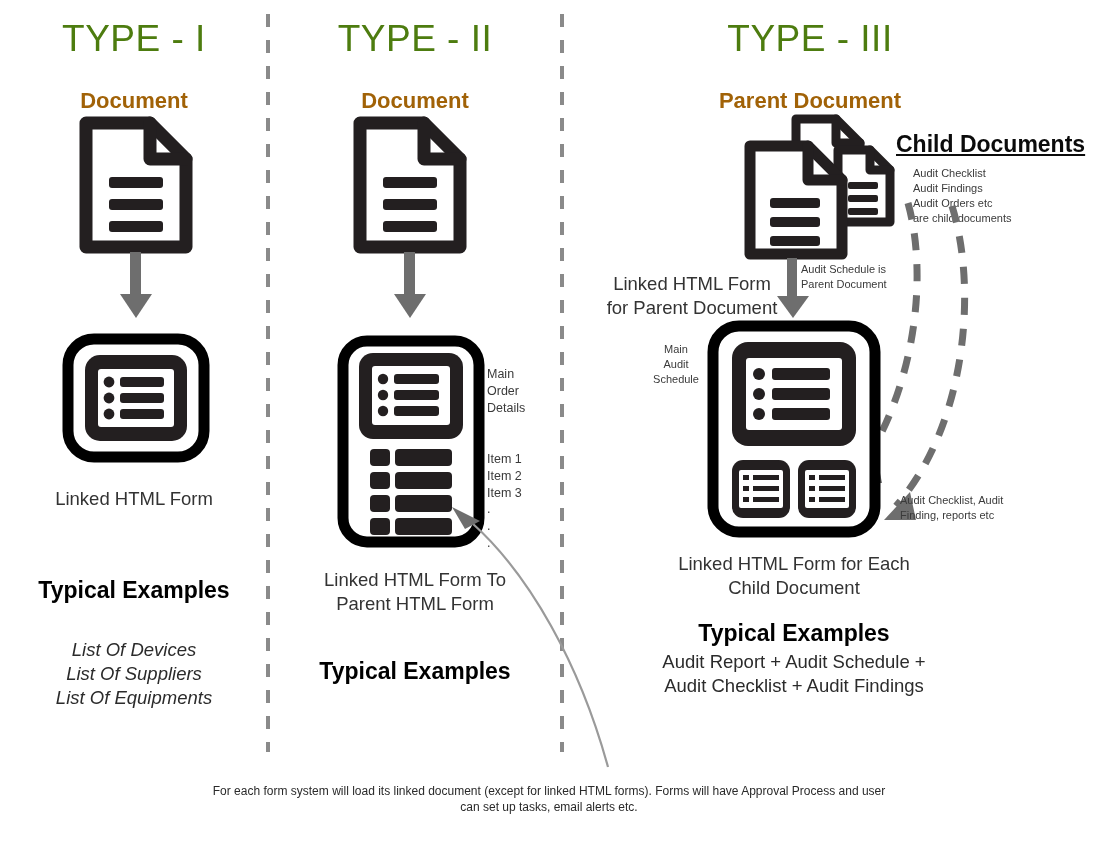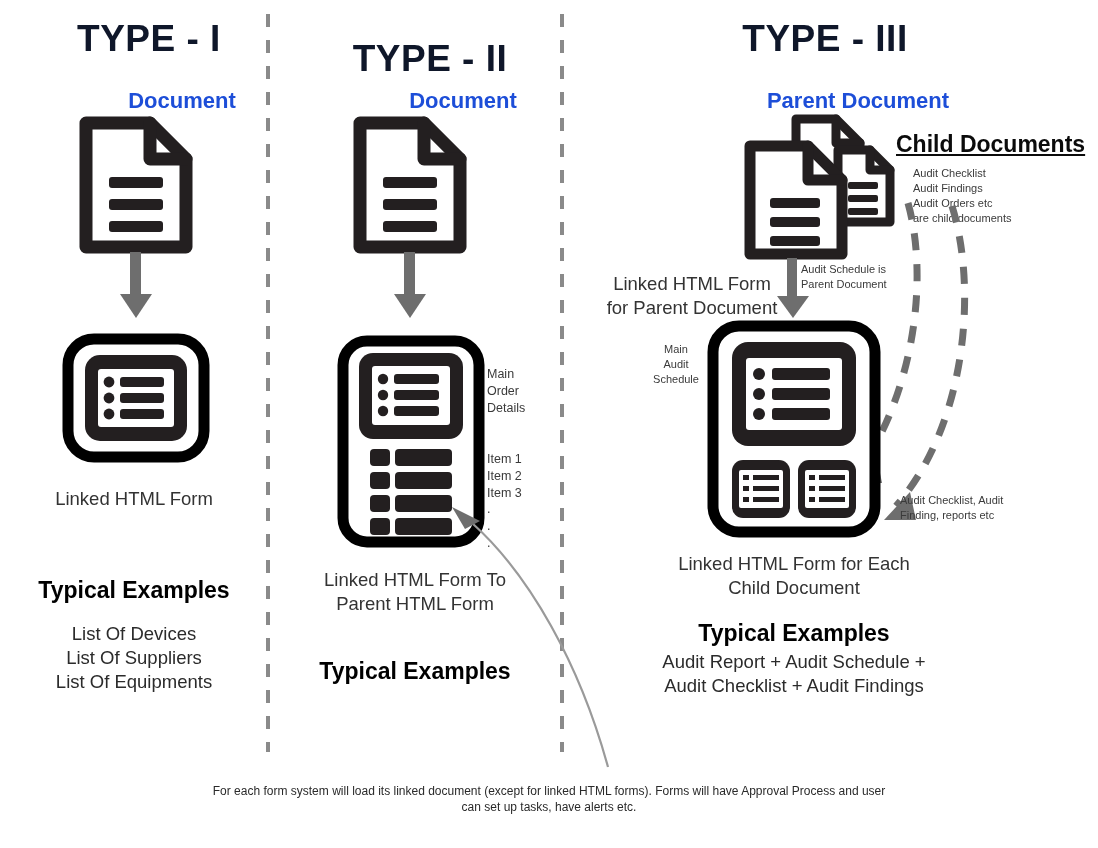--- a/index.html
+++ b/index.html
@@ -21,32 +21,30 @@
     left: 0; top: 0;
     width: 1098px;
     height: 848px;
   }
   
   .abs { position: absolute; }
   .ctr { text-align: center; }
 
   .type-title {
     font-size: 37px;
-    font-weight: bold;
+    font-weight: normal;
     letter-spacing: 0.5px;
-    color: #0f172a;
+    color: #4d7c0f;
     white-space: nowrap;
-    padding-left: 15px;
   }
   .sub-title {
     font-size: 22px;
     font-weight: bold;
-    color: #1d4ed8;
+    color: #a16207;
     white-space: nowrap;
-    margin-left: 48px;
   }
   .caption {
     font-size: 18.5px;
     font-weight: normal;
     color: #333333;
     line-height: 1.28;
   }
   .examples-head {
     font-size: 23px;
     font-weight: bold;
@@ -119,27 +117,27 @@
     <circle cx="47" cy="65" r="5.4" fill="#231f20"></circle>
     <rect x="58" y="60" width="44" height="10" rx="3" fill="#231f20"></rect>
     <circle cx="47" cy="81" r="5.4" fill="#231f20"></circle>
     <rect x="58" y="76" width="44" height="10" rx="3" fill="#231f20"></rect>
   </svg>
 
   <div class="abs caption ctr" style="left:0px; top:487px; width:268px;">Linked HTML Form</div>
 
   <div class="abs examples-head ctr" style="left:0px; top:577px; width:268px;">Typical Examples</div>
 
-  <div class="abs ctr" style="left:0px; top:622px; width:268px;">
+  <div class="abs ctr" style="left:0px; top:638px; width:268px;font-style:italic;">
     <div class="examples-item">List Of Devices</div>
     <div class="examples-item">List Of Suppliers</div>
     <div class="examples-item">List Of Equipments</div>
   </div>
 
-  <div class="abs type-title ctr" style="left:268px; top:18px; width:294px;margin-top:20px;">TYPE - II</div>
+  <div class="abs type-title ctr" style="left:268px; top:18px; width:294px;">TYPE - II</div>
 
   <div class="abs sub-title ctr" style="left:268px; top:88px; width:294px;">Document</div>
 
   <svg class="abs" style="left:352px; top:115px;" width="116" height="140" viewBox="0 0 116 140">
     <path d="M8 8 H72 L108 44 V132 H8 Z" fill="#ffffff" stroke="#231f20" stroke-width="13" stroke-linejoin="round" stroke-linecap="round"></path>
     <path d="M72 8 V44 H108" fill="none" stroke="#231f20" stroke-width="13" stroke-linejoin="round" stroke-linecap="round"></path>
     <rect x="31" y="62" width="54" height="11" rx="3" fill="#231f20"></rect>
     <rect x="31" y="84" width="54" height="11" rx="3" fill="#231f20"></rect>
     <rect x="31" y="106" width="54" height="11" rx="3" fill="#231f20"></rect>
   </svg>
@@ -308,16 +306,16 @@
   <div class="abs examples-head ctr" style="left:620px; top:620px; width:348px;">Typical Examples</div>
 
   <div class="abs ctr" style="left:600px; top:650px; width:388px;">
     <div class="examples-item">Audit Report + Audit Schedule +</div>
     <div class="examples-item">Audit Checklist + Audit Findings</div>
   </div>
 
 
   <div class="abs footer-note" style="left:20px; top:783px; width:1058px;">
     <div>For each form system will load its linked document (except for linked HTML forms). Forms will have Approval Process and user</div>
-    <div>can set up tasks, have alerts etc.</div>
+    <div>can set up tasks, email alerts etc.</div>
   </div>
 
 </div>
 
 </body></html>

